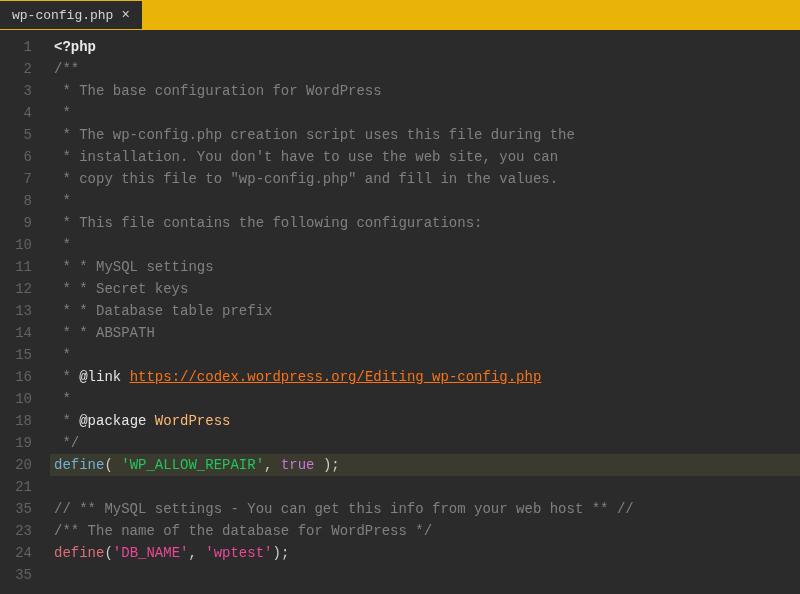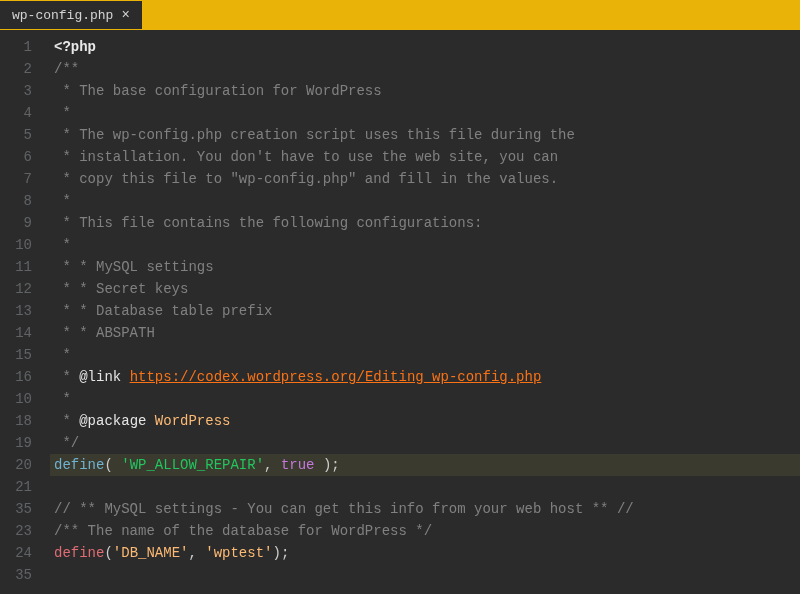--- a/index.html
+++ b/index.html
@@ -55,21 +55,21 @@
     .code .line { padding-left: 4px; }
     .line.selected {
       background: #3a3a2e;
     }
     .tag { color: #e8e8e8; font-weight: bold; }
     .comment { color: #808080; }
     .doctag { color: #e5e5e5; }
     .link { color: #f97316; text-decoration: underline; }
     .keyword { color: #6fb3d2; }
     .string { color: #22c55e; }
-    .string-d { color: #fdba74; }
+    .string-d { color: #ec4899; }
     .bool { color: #c678dd; }
     .punct { color: #cccccc; }
     .name { color: #e06c75; }
     .pkg { color: #fdba74; }
   </style>
 </head>
 <body>
 
 <div class="tab-bar">
   <div class="tab">

